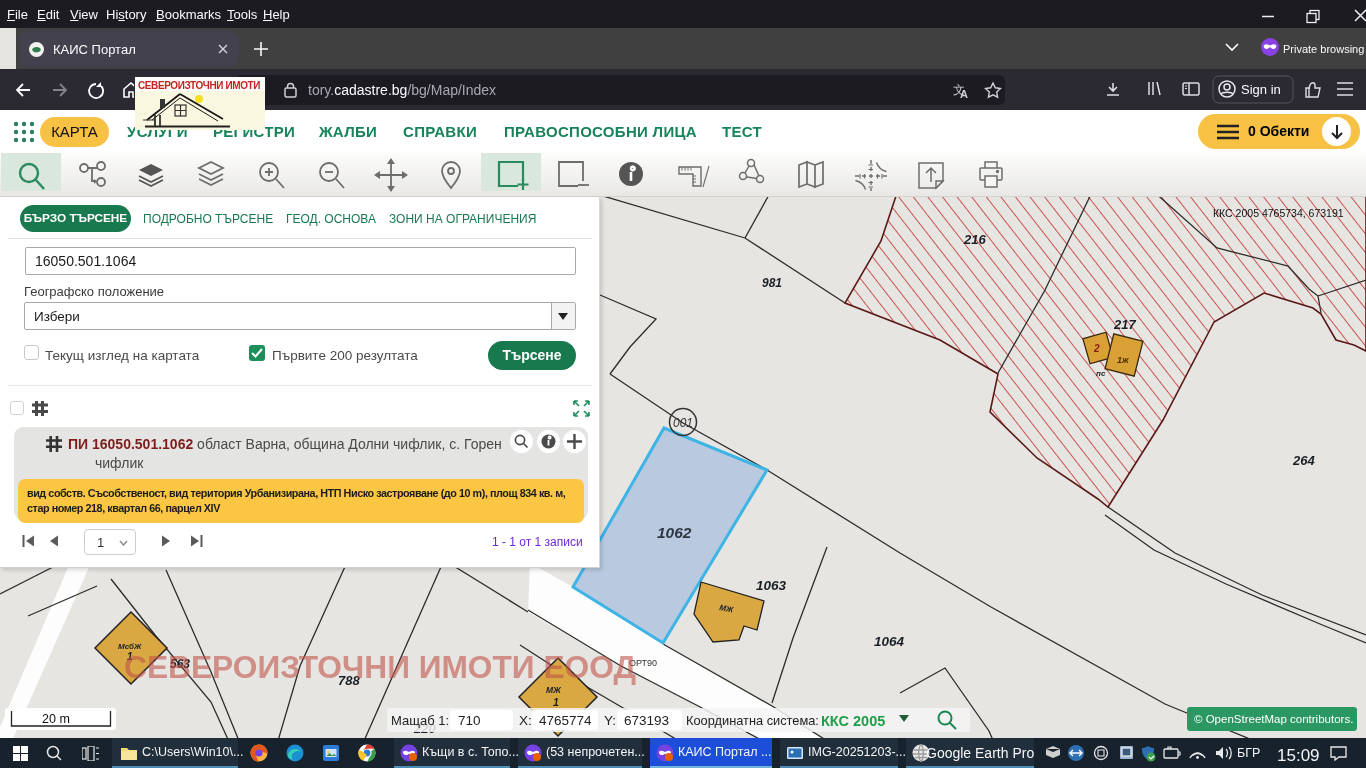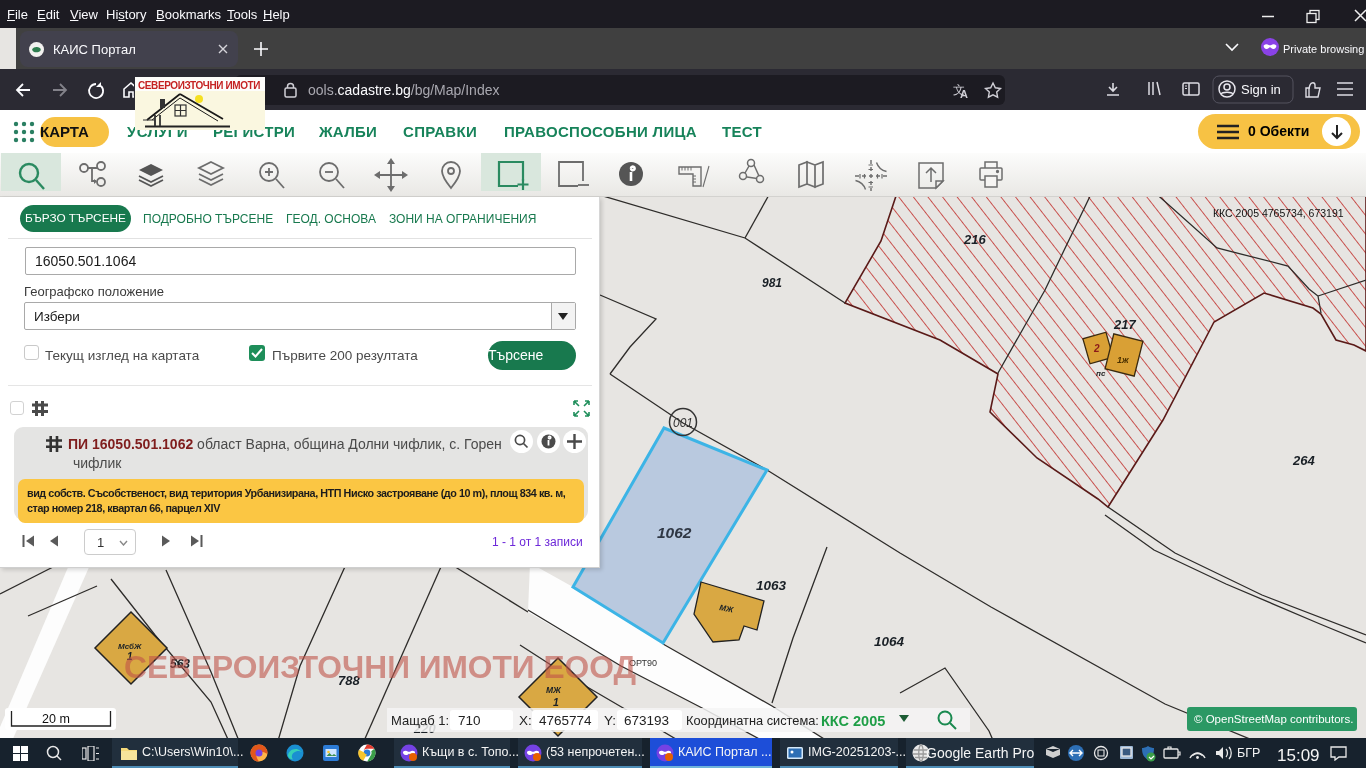--- a/index.html
+++ b/index.html
@@ -10,21 +10,21 @@
 #tabrow{position:absolute;left:16px;top:28px;width:1366px;height:41px;background:#404040}
 #tab{position:absolute;left:4px;top:3px;width:218px;height:36px;background:#42414d;border-radius:8px;color:#fbfbfe;font-size:13px}
 #navbar{position:absolute;left:0;top:69px;width:1366px;height:41px;background:#2b2a33}
 #urlfield{position:absolute;left:235px;top:6px;width:770px;height:30px;background:#1c1b22;border-radius:6px;color:#fbfbfe;font-size:14px}
 
 #sitenav{position:absolute;left:0;top:110px;width:1366px;height:43px;background:#fff}
 #sitenav .lnk{position:absolute;top:13px;font-weight:bold;font-size:15px;color:#17835a;letter-spacing:.3px}
 #toolbar{position:absolute;left:0;top:153px;width:1366px;height:44px;background:linear-gradient(#fcfcfb,#e9e8e5);border-bottom:1px solid #d3d2cf}
 
 #panel{position:absolute;left:0;top:197px;width:600px;height:371px;background:#fff;border-right:1px solid #d6d6d6;border-bottom:1px solid #cfcfcf;box-shadow:2px 2px 4px rgba(0,0,0,.15)}
-.gbtn{background:#18794e;color:#fff;font-weight:normal;border-radius:16px}
+.gbtn{background:#18794e;color:#fff;font-weight:bold;border-radius:16px}
 .tb{position:absolute;font-weight:normal;font-size:12px;color:#18794e;white-space:nowrap}
 #taskbar{position:absolute;left:0;top:738px;width:1366px;height:30px;background:#17222d;color:#f5f5f5;font-size:13px;white-space:nowrap}
 .tbtn{position:absolute;top:0;height:30px;border-bottom:2px solid #4d8cb5;background:#212f3d}
 .tico{position:absolute;top:6px;width:18px;height:18px}
 </style></head>
 <body>
 
 <div class="abs" id="mapwrap" style="left:0;top:197px;width:1366px;height:541px">
 <svg width="1366" height="541" viewBox="0 197 1366 541" font-family="Liberation Sans">
 <defs>
@@ -175,21 +175,21 @@
   <path d="M39 10h13M46 4l6 6-6 6" stroke="#83828a" stroke-width="1.8" fill="none"></path>
   <path d="M82 4a7 7 0 1 0 5 2" stroke="#fbfbfe" stroke-width="1.8" fill="none"></path>
       <path d="M87 2v5h-5z" fill="#fbfbfe"></path>
   <path d="M110 9l7-6 7 6v8h-5v-5h-4v5h-5z" stroke="#fbfbfe" stroke-width="1.6" fill="none"></path>
  </svg>
  <div id="urlfield">
   <svg width="13" height="16" style="position:absolute;left:49px;top:7px" viewBox="0 0 13 16">
         <rect x="1" y="6" width="11" height="9" rx="1.5" fill="none" stroke="#d0cfd6" stroke-width="1.5"></rect>
         <path d="M3.5 6V4.5a3 3 0 0 1 6 0V6" fill="none" stroke="#d0cfd6" stroke-width="1.5"></path>
       </svg>
-  <span style="position:absolute;left:73px;top:7px"><span style="color:#a9a8b0">ools.</span><span style="color:#fbfbfe">cadastre.bg</span><span style="color:#a9a8b0">/bg/Map/Index</span></span>
+  <span style="position:absolute;left:73px;top:7px"><span style="color:#a9a8b0">tory.</span><span style="color:#fbfbfe">cadastre.bg</span><span style="color:#a9a8b0">/bg/Map/Index</span></span>
   <svg width="50" height="18" style="position:absolute;left:718px;top:6px" viewBox="0 0 50 18">
    <text x="0" y="13" font-size="12" fill="#d0cfd6" font-family="Liberation Sans">文</text>
         <text x="7" y="17" font-size="11" fill="#d0cfd6" font-weight="bold" font-family="Liberation Sans">A</text>
    <path d="M40 2l2.3 4.8 5.2.7-3.8 3.6.9 5.1-4.6-2.4-4.6 2.4.9-5.1L32.5 7.5l5.2-.7z" fill="none" stroke="#d0cfd6" stroke-width="1.4"></path>
   </svg>
  </div>
  <svg width="250" height="30" style="position:absolute;left:1105px;top:6px" viewBox="0 0 250 30">
   <path d="M8 8v8m-4-4l4 4 4-4M2 20h12" stroke="#dddce3" stroke-width="1.6" fill="none"></path>
   <path d="M44 7v13m4-13v13m4-13l3 13" stroke="#dddce3" stroke-width="1.5" fill="none"></path>
   <rect x="78" y="8" width="16" height="12" rx="1.5" fill="none" stroke="#dddce3" stroke-width="1.5"></rect>
@@ -212,21 +212,21 @@
         <circle cx="12" cy="4" r="2.2"></circle>
         <circle cx="20" cy="4" r="2.2"></circle>
         <circle cx="4" cy="12" r="2.2"></circle>
         <circle cx="12" cy="12" r="2.2"></circle>
         <circle cx="20" cy="12" r="2.2"></circle>
         <circle cx="4" cy="20" r="2.2"></circle>
         <circle cx="12" cy="20" r="2.2"></circle>
         <circle cx="20" cy="20" r="2.2"></circle>
       </g>
     </svg>
- <div style="position:absolute;left:40px;top:7px;width:69px;height:30px;background:#f7c244;border-radius:15px;line-height:30px;font-weight:bold;font-size:15px;color:#111">КАРТА</div>
+ <div style="position:absolute;left:40px;top:7px;width:69px;height:30px;background:#f7c244;border-radius:15px;text-align:center;line-height:30px;font-weight:normal;font-size:15px;color:#111">КАРТА</div>
  <span class="lnk" style="left:127px">УСЛУГИ</span>
  <span class="lnk" style="left:213px">РЕГИСТРИ</span>
  <span class="lnk" style="left:319px">ЖАЛБИ</span>
  <span class="lnk" style="left:403px">СПРАВКИ</span>
  <span class="lnk" style="left:504px">ПРАВОСПОСОБНИ ЛИЦА</span>
  <span class="lnk" style="left:722px">ТЕСТ</span>
  <div style="position:absolute;left:1198px;top:4px;width:162px;height:35px;background:#f7c244;border-radius:18px">
    <svg width="24" height="16" style="position:absolute;left:18px;top:10px" viewBox="0 0 24 16">
         <path d="M1 2h22M1 8h22M1 14h22" stroke="#222" stroke-width="2.4"></path>
       </svg>
@@ -366,39 +366,39 @@
         <path d="M0 0h10L5 7z" fill="#222"></path>
       </svg>
  </div>
  <div style="position:absolute;left:24px;top:148px;width:15px;height:15px;border:1.5px solid #c9c9c9;border-radius:3px;background:#fff"></div>
  <span style="position:absolute;left:45px;top:151px;font-size:13.5px;color:#4a4a4a">Текущ изглед на картата</span>
  <div style="position:absolute;left:249px;top:148px;width:16px;height:16px;background:#1e8e5a;border-radius:3px"></div>
  <svg width="12" height="10" style="position:absolute;left:251px;top:151px" viewBox="0 0 12 10">
       <path d="M1 5l3.5 3.5L11 1" stroke="#fff" stroke-width="2" fill="none"></path>
     </svg>
  <span style="position:absolute;left:272px;top:151px;font-size:13.5px;color:#4a4a4a">Първите 200 резултата</span>
- <div class="gbtn" style="position:absolute;left:488px;top:144px;width:88px;height:29px;line-height:29px;font-size:14px">Търсене</div>
+ <div class="gbtn" style="position:absolute;left:488px;top:144px;width:88px;height:29px;text-align:center;line-height:29px;font-size:14px">Търсене</div>
  <div style="position:absolute;left:8px;top:188px;width:584px;border-top:1px solid #e5e5e5"></div>
  <div style="position:absolute;left:10px;top:204px;width:14px;height:14px;border:1.5px solid #d2d2d2;border-radius:3px;background:#fff"></div>
  <svg width="16" height="15" style="position:absolute;left:32px;top:204px" viewBox="0 0 16 15">
       <path d="M4.5 0v15M10.5 0v15" stroke="#4a4a4a" stroke-width="3"></path>
       <path d="M0 4h16M0 10.5h16" stroke="#4a4a4a" stroke-width="3"></path>
     </svg>
  <svg width="17" height="17" style="position:absolute;left:573px;top:203px" viewBox="0 0 17 17">
       <g stroke="#1e8e5a" stroke-width="1.6" fill="none">
         <path d="M1 1l5 5M1 1h4M1 1v4M16 1l-5 5M16 1h-4M16 1v4M1 16l5-5M1 16h4M1 16v-4M16 16l-5-5M16 16h-4M16 16v-4"></path>
       </g>
     </svg>
 
  <div style="position:absolute;left:14px;top:230px;width:574px;height:93px;background:#e4e4e3;border-radius:9px"></div>
  <svg width="16" height="16" style="position:absolute;left:46px;top:239px" viewBox="0 0 16 16">
       <path d="M4.7 0v16M11 0v16" stroke="#333" stroke-width="2.6"></path>
       <path d="M0 4.5h16M0 10.8h16" stroke="#333" stroke-width="2.6"></path>
     </svg>
- <div style="position:absolute;left:68px;top:238px;width:430px;font-size:14px;color:#4a4a4a;line-height:19px;white-space:nowrap"><b style="color:#7f1d1d">ПИ 16050.501.1062</b> област Варна, община Долни чифлик, с. Горен<br><span style="margin-left:5px">чифлик</span></div>
+ <div style="position:absolute;left:68px;top:238px;width:430px;font-size:14px;color:#4a4a4a;line-height:19px;white-space:nowrap"><b style="color:#7f1d1d">ПИ 16050.501.1062</b> област Варна, община Долни чифлик, с. Горен<br><span style="margin-left:27px">чифлик</span></div>
  <div style="position:absolute;left:510px;top:233px;width:23px;height:23px;background:#fff;border-radius:50%"></div>
  <svg width="15" height="15" style="position:absolute;left:514px;top:237px" viewBox="0 0 15 15">
       <circle cx="6" cy="6" r="4.6" fill="none" stroke="#4a4a4a" stroke-width="1.7"></circle>
       <path d="M9.5 9.5l4 4" stroke="#4a4a4a" stroke-width="1.7"></path>
     </svg>
  <div style="position:absolute;left:537px;top:233px;width:23px;height:23px;background:#fff;border-radius:50%"></div>
  <svg width="15" height="15" style="position:absolute;left:541px;top:237px" viewBox="0 0 15 15">
       <circle cx="7.5" cy="7.5" r="7" fill="#4a4a4a"></circle>
       <path d="M7.5 3.6a1.1 1.1 0 1 0 0-.1M7.5 6v5.5" stroke="#fff" stroke-width="1.8"></path>
     </svg>

